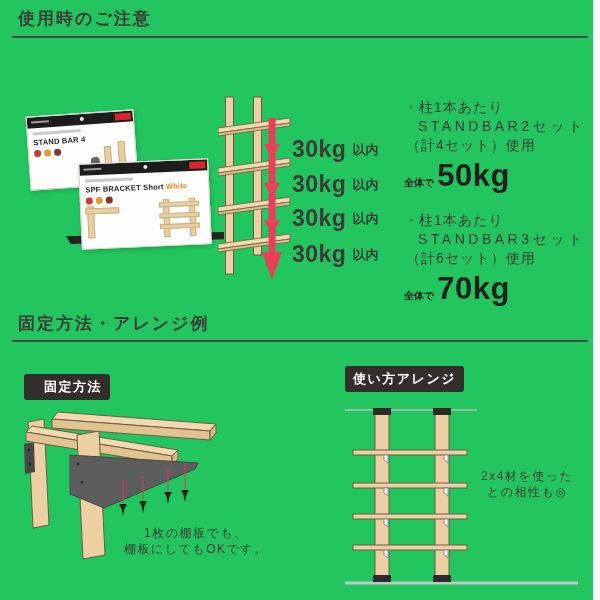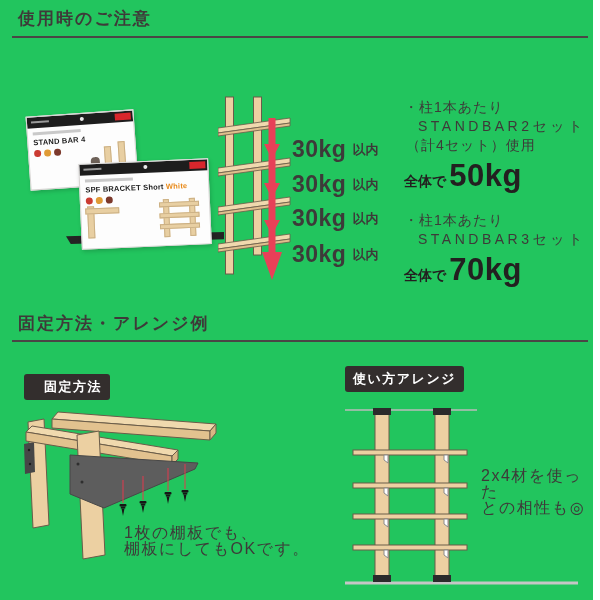--- a/index.html
+++ b/index.html
@@ -47,28 +47,28 @@
   
   .limit-row{display:flex;align-items:center;color:#3d3a39;}
   .limit-kg{font-size:23px;font-weight:800;letter-spacing:.5px;}
   .limit-unit{font-size:13px;font-weight:bold;margin-left:6px;}
   
   .specs{left:404px;top:98px;width:194px;}
   .spec-line{font-size:14px;line-height:19px;letter-spacing:1px;font-weight:500;}
   .spec-line.l2{padding-left:14px;letter-spacing:3.5px;}
   .spec-line.l3{padding-left:2px;}
   .spec-total{margin-top:3px;margin-bottom:17px;display:flex;align-items:baseline;color:#232020;}
-  .spec-total .prefix{font-size:14px;font-weight:800;margin-right:3px;}
+  .spec-total .prefix{font-size:10px;font-weight:800;margin-right:3px;}
   .spec-total .value{font-size:31px;font-weight:800;letter-spacing:.5px;text-align:right;}
   
   .tag{
     position:absolute;background:#332e2d;color:#ffffff;font-size:13px;font-weight:bold;
     letter-spacing:1.5px;padding:4px 8px;border-radius:3px;
   }
-  .caption{font-size:16px;line-height:16px;letter-spacing:1.5px;color:#3e3a39;}
+  .caption{font-size:12px;line-height:16px;letter-spacing:1.5px;color:#3e3a39;text-align:center;}
 </style>
 </head>
 <body>
 
 <div id="canvas">
 
   <div class="abs sec-title" style="left:18px;top:7px;">使用時のご注意</div>
   <div class="abs rule" style="left:12px;top:36px;width:576px;"></div>
 
 
@@ -169,20 +169,21 @@
       <div class="spec-line l2">STANDBAR2セット</div>
       <div class="spec-line l3">（計4セット）使用</div>
       <div class="spec-total">
         <span class="prefix">全体で</span>
         <span class="value">50kg</span>
       </div>
     </div>
     <div>
       <div class="spec-line">・柱1本あたり</div>
       <div class="spec-line l2">STANDBAR3セット</div>
+      <div class="spec-line l3">（計6セット）使用</div>
       <div class="spec-total">
         <span class="prefix">全体で</span>
         <span class="value">70kg</span>
       </div>
     </div>
   </div>
 
   <div class="abs sec-title" style="left:18px;top:312px;">固定方法・アレンジ例</div>
   <div class="abs rule" style="left:12px;top:340px;width:576px;"></div>
 

